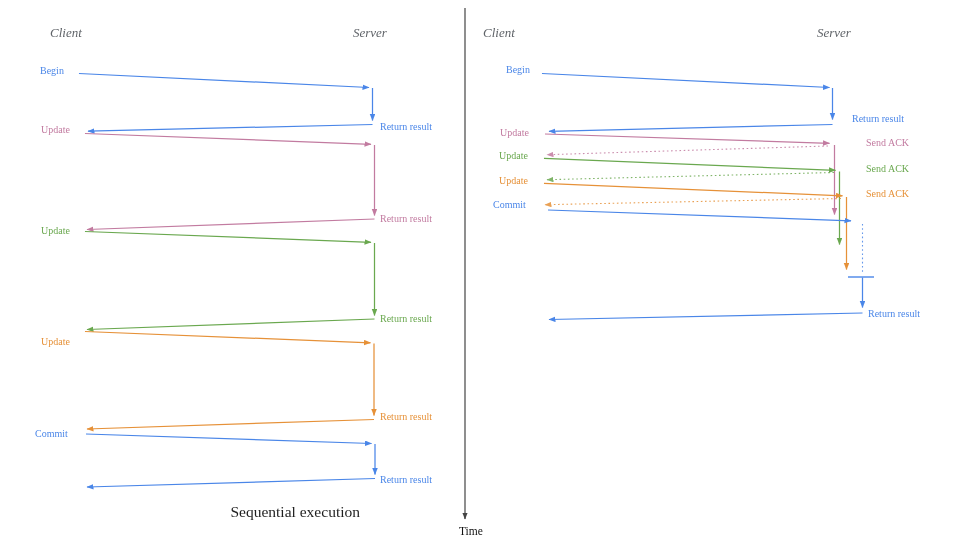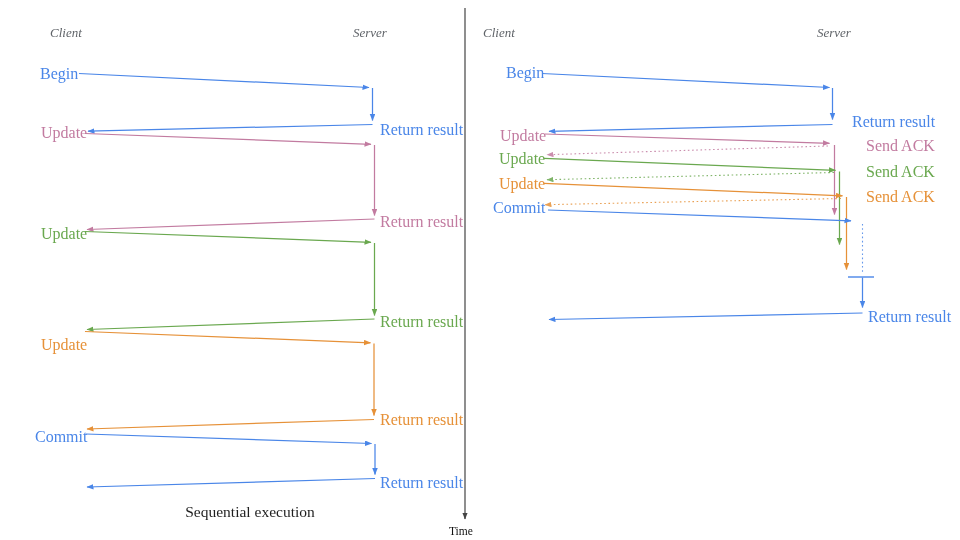--- a/index.html
+++ b/index.html
@@ -16,34 +16,34 @@
   .canvas{
     position:relative;
     width:960px;height:540px;
     background:#ffffff;
     font-family:Liberation Serif, serif;
     overflow:hidden;
   }
   .canvas svg{position:absolute;left:0;top:0;}
   .lbl{
     position:absolute;
-    font-size:16px;
+    font-size:10px;
     line-height:1.05;
     white-space:nowrap;
   }
   .hdr{
     font-size:13px;
     font-style:italic;
     color:var(--heading);
   }
   .title{
     position:absolute;
     font-size:15.5px;
     color:var(--title);
-    text-align:center;
+    text-align:right;
     white-space:nowrap;
   }
   .time-lbl{
     position:absolute;
     font-size:11.5px;
     color:#111111;
     white-space:nowrap;
   }
   .c-blue{color:var(--blue);}
   .c-pink{color:var(--pink);}
@@ -167,15 +167,15 @@
   <span class="lbl c-orange" style="left:499px;top:175.5px">Update</span>
   <span class="lbl c-blue" style="left:493px;top:199.5px">Commit</span>
 
   <span class="lbl c-blue" style="left:852px;top:114px">Return result</span>
   <span class="lbl c-pink" style="left:866px;top:138px">Send ACK</span>
   <span class="lbl c-green" style="left:866px;top:163.5px">Send ACK</span>
   <span class="lbl c-orange" style="left:866px;top:188.5px">Send ACK</span>
   <span class="lbl c-blue" style="left:868px;top:308.5px">Return result</span>
 
 
-  <span class="time-lbl" style="left:449px;top:524.5px">Time</span>
+  <span class="time-lbl" style="left:459px;top:524.5px">Time</span>
 
 </div>
 
 </body></html>

